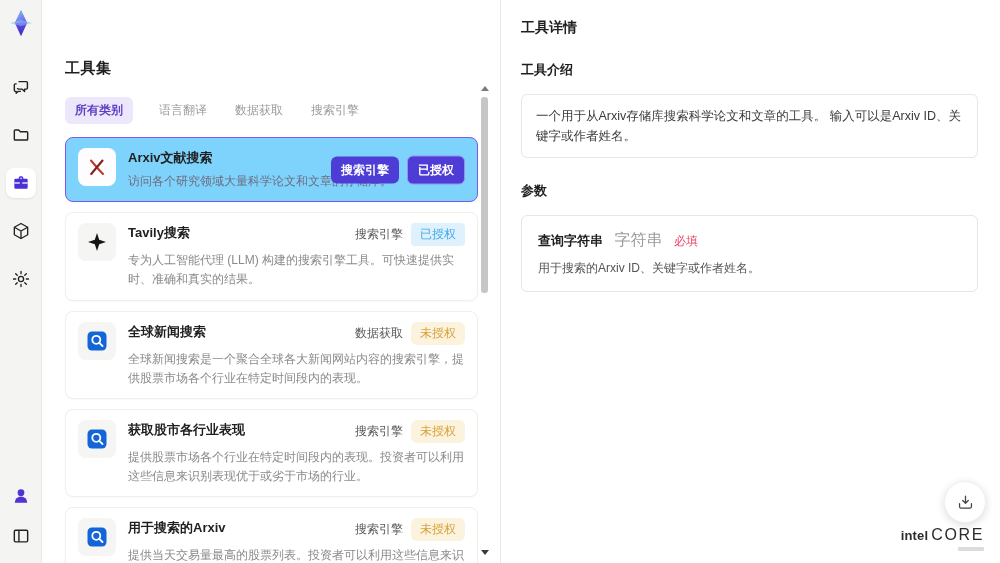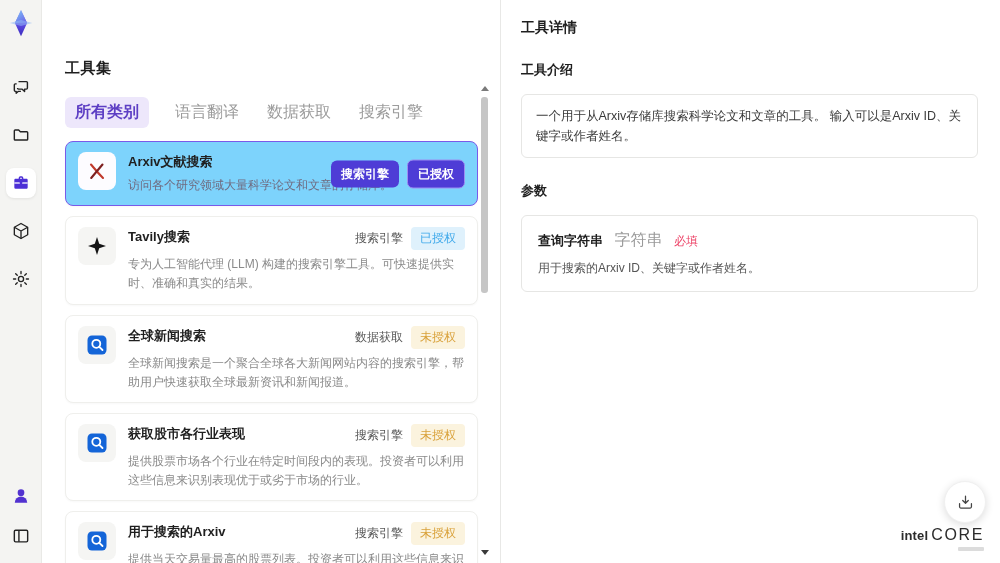--- a/index.html
+++ b/index.html
@@ -15,21 +15,21 @@
               margin-bottom:18px; cursor:pointer; }
   .rail-btn svg { width:20px; height:20px; }
   .rail-btn.active { background:#ffffff; box-shadow:0 1px 3px rgba(0,0,0,.08); }
   .rail-spacer { flex:1; }
   .rail-btn.small-gap { margin-bottom:10px; }
 
   
   .list-panel { position:absolute; left:42px; top:0; width:458px; height:100%; padding:18px 0 0 23px; }
   .panel-title { font-size:15px; font-weight:bold; letter-spacing:.5px;margin-top:41px; }
   .tabs { display:flex; align-items:center; gap:24px; margin-top:19px; }
-  .tab { border:none; background:transparent; font-size:16px; color:#9c9c9c; cursor:pointer; padding:5px 2px;
+  .tab { border:none; background:transparent; font-size:12px; color:#9c9c9c; cursor:pointer; padding:5px 2px;
          font-family:inherit; }
   .tab.active { background:#ede7fb; color:#5d3fc4; font-weight:bold; padding:5px 10px; border-radius:6px; }
   .cards { margin-top:13px; width:413px; display:flex; flex-direction:column; gap:10px; }
   .card { position:relative; background:#fff; border:1px solid #efefec; border-radius:8px; padding:10px 12px;
           display:flex; gap:12px; box-shadow:0 1px 2px rgba(0,0,0,.03); cursor:pointer; }
   .card.selected { border:1.5px solid #7a5ae8; background:#7dd3fc; }
   .tool-icon { width:38px; height:38px; border-radius:8px; background:#f5f5f3; flex-shrink:0;
                display:flex; align-items:center; justify-content:center; }
   .card.selected .tool-icon { background:#fdfcff; }
   .tool-icon svg { width:24px; height:24px; }
@@ -38,21 +38,21 @@
   .tool-title { font-size:13px; font-weight:bold; color:#1f1f1f; padding-top:1px; }
   .meta { display:flex; gap:8px; align-items:center; flex-shrink:0; margin-left:8px; }
   .card.selected .meta { position:absolute; right:12px; top:50%; transform:translateY(-50%); }
   .tool-desc { margin-top:5px; font-size:12px; color:#8a8a8a; line-height:1.6; }
   .card.selected .tool-desc { color:#6f6b80; width:270px; }
   .badge-solid { background:#4e3cd6; color:#fff; font-size:12px; font-weight:bold; padding:5px 10px; border-radius:6px; white-space:nowrap; }
   .badge-solid.auth { border:1px solid #9c8df2; }
   .cat-text { font-size:12px; color:#595959; white-space:nowrap; }
   .auth-pill { font-size:12px; padding:3px 9px; border-radius:4px; white-space:nowrap; }
   .auth-pill.ok { background:#dff1fc; color:#3fa9ea; }
-  .auth-pill.no { background:#fbf3de; color:#d9a13a; }
+  .auth-pill.no { background:#fbf3de; color:#d9a13a;border-radius:6px; }
 
   
   .scrollbar { position:absolute; left:438px; top:86px; bottom:8px; width:10px; }
   .sb-arrow { width:0; height:0; border-left:4px solid transparent; border-right:4px solid transparent; margin:0 auto; }
   .sb-arrow.up { border-bottom:5px solid #7a7a7a; }
   .sb-arrow.down { border-top:5px solid #3a3a3a; position:absolute; bottom:0; left:1px; }
   .sb-thumb { position:absolute; top:11px; left:1px; width:7px; height:196px; background:#c6c6c6; border-radius:3px; }
 
   
   .divider { position:absolute; left:500px; top:0; bottom:0; width:1px; background:#e8e8e6; }
@@ -203,21 +203,21 @@
             </svg>
           </div>
     <div class="card-body">
       <div class="row1">
         <div class="tool-title">全球新闻搜索</div>
         <div class="meta">
                 <span class="cat-text">数据获取</span>
                 <span class="auth-pill no">未授权</span>
               </div>
       </div>
-      <div class="tool-desc">全球新闻搜索是一个聚合全球各大新闻网站内容的搜索引擎，帮助用户快速获取全球最新资讯和新闻报道。</div>
+      <div class="tool-desc">全球新闻搜索是一个聚合全球各大新闻网站内容的搜索引擎，提供股票市场各个行业在特定时间段内的表现。</div>
     </div>
   </div>
         <div class="card">
     <div class="tool-icon">
             <svg viewBox="0 0 24 24">
               <rect x="2.5" y="2.5" width="19" height="19" rx="4.5" fill="#1465d8"></rect>
               <circle cx="11.3" cy="10.8" r="4" fill="none" stroke="#fff" stroke-width="1.8"></circle>
               <path d="M14.3 13.8l3.2 3.2" stroke="#fff" stroke-width="1.8" stroke-linecap="round"></path>
             </svg>
           </div>

